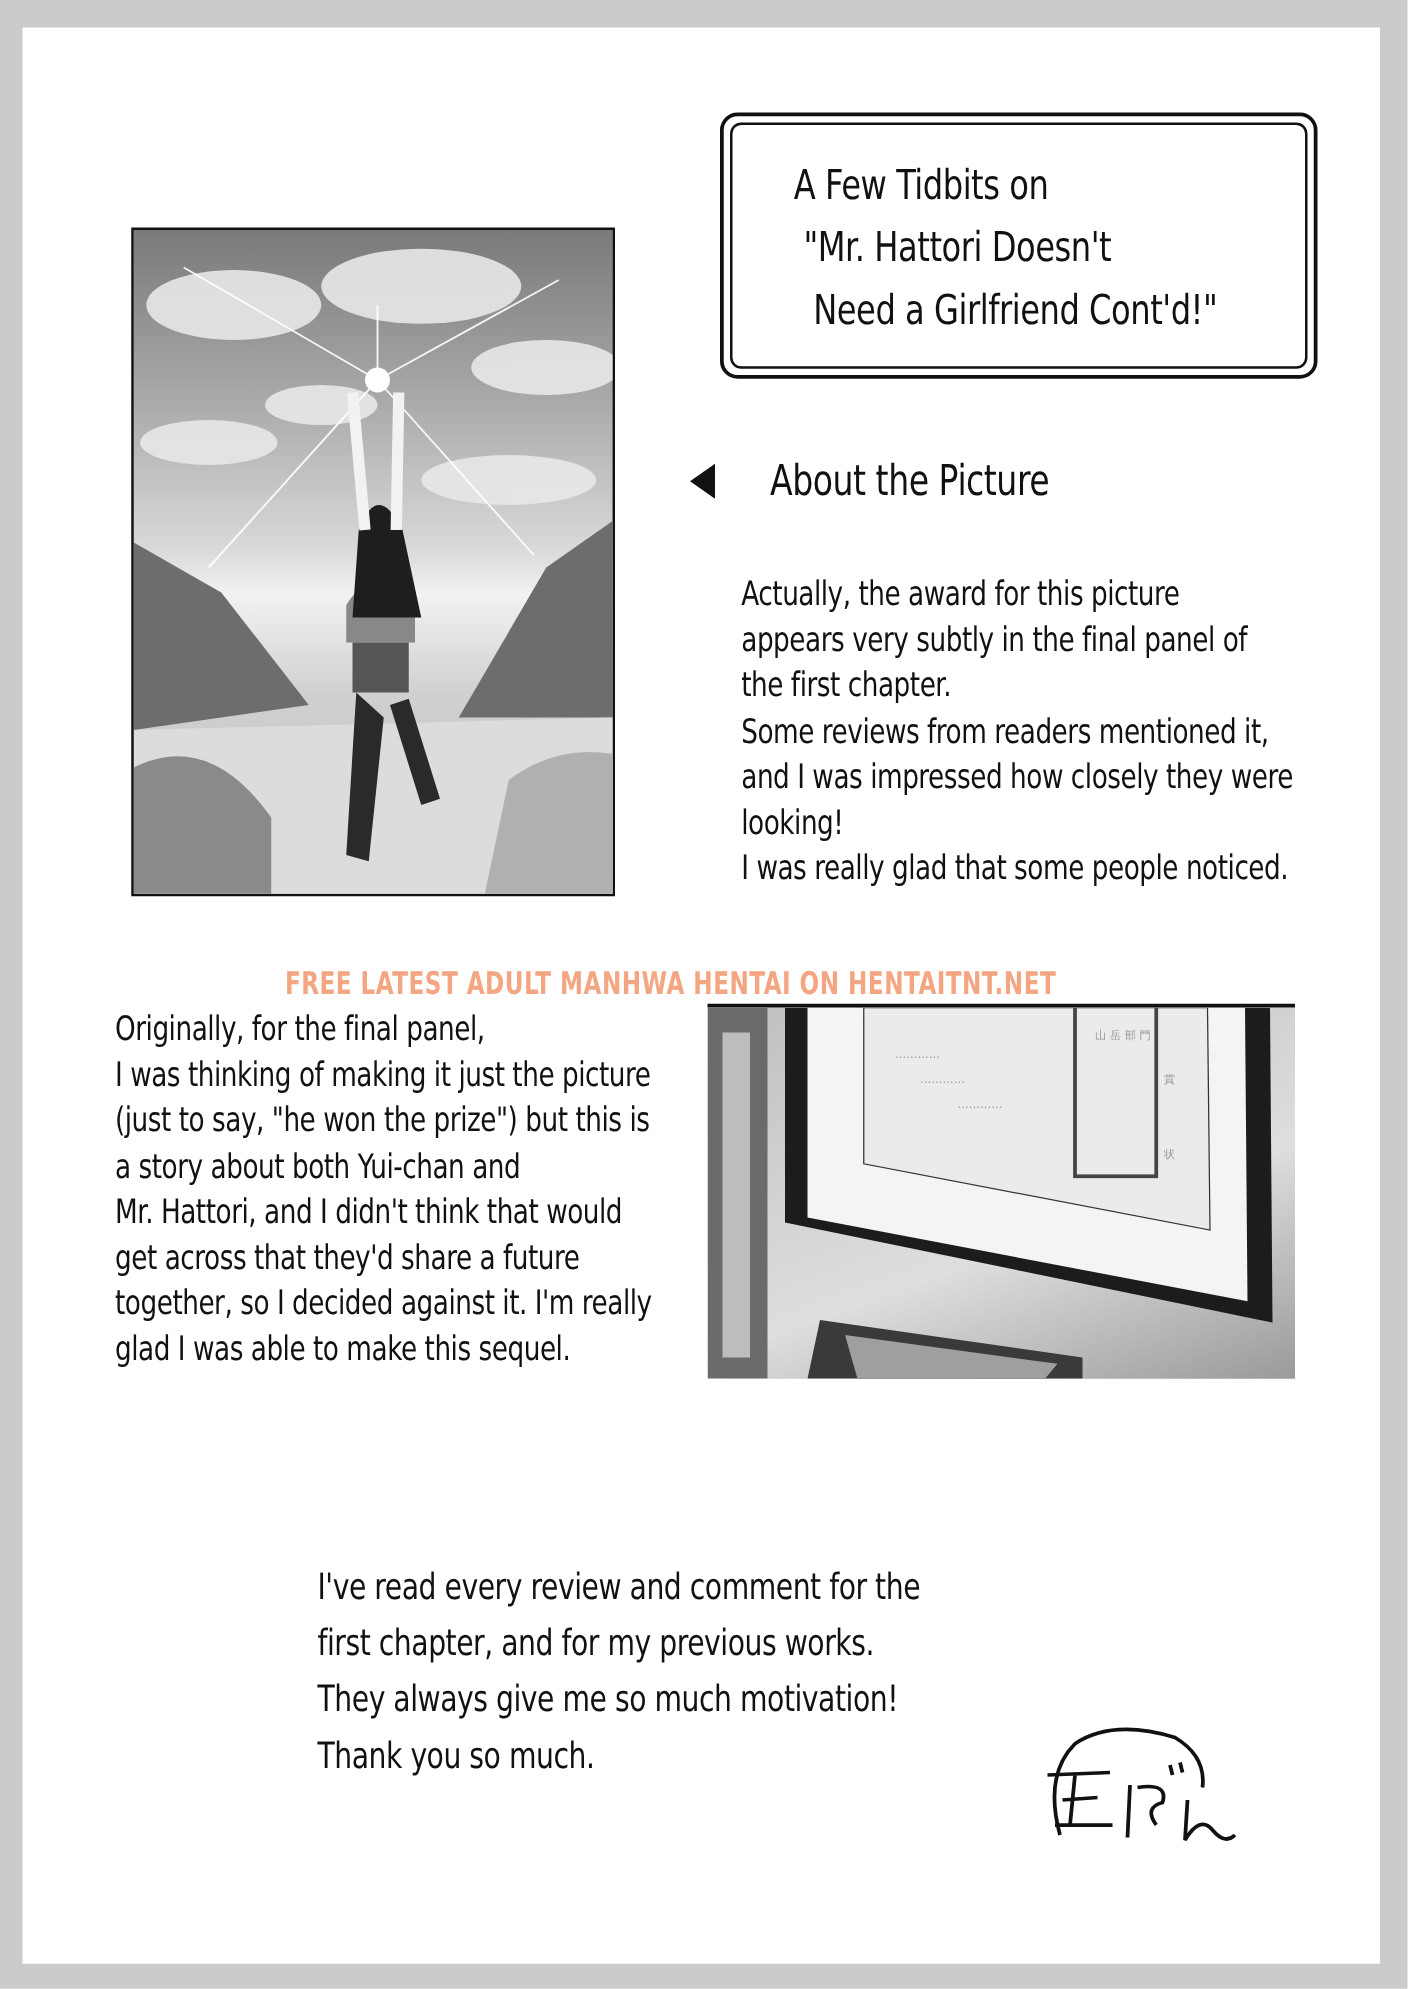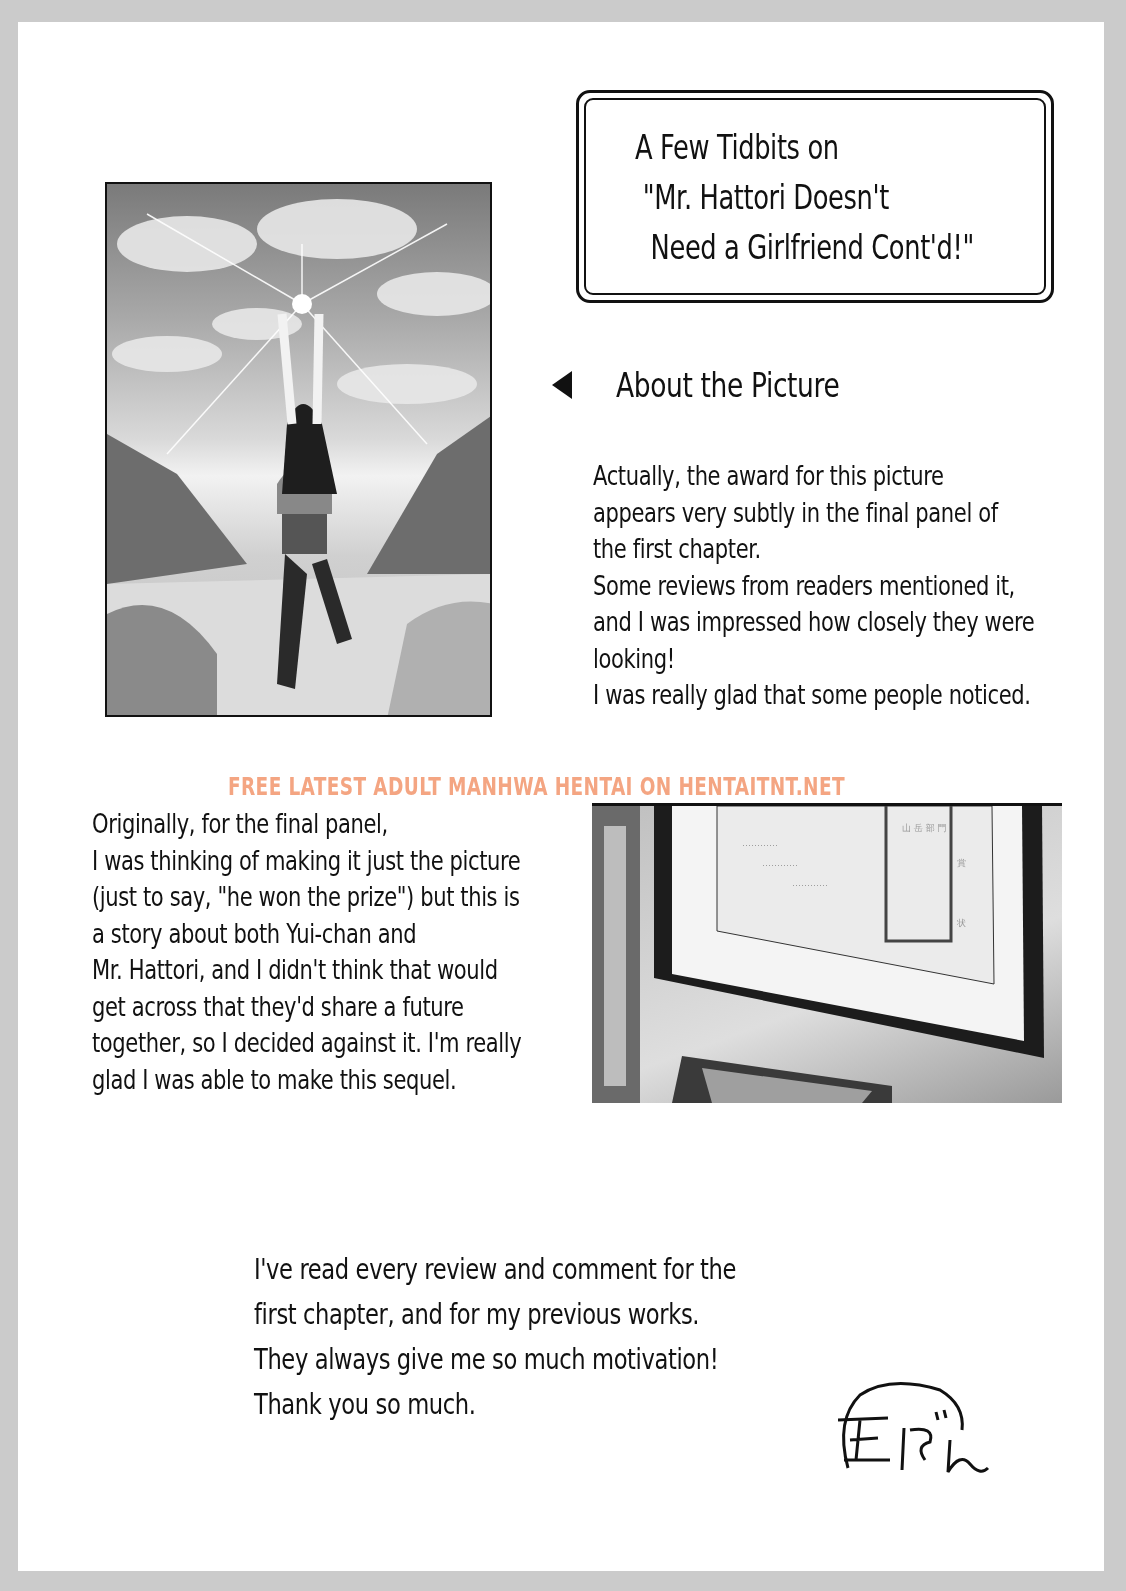--- a/index.html
+++ b/index.html
@@ -36,21 +36,21 @@
   .section-title { font-size:34px; transform:scaleX(0.78); white-space:nowrap; }
   .para {
     position:absolute; font-size:27px; line-height:36.5px; white-space:pre; transform:scaleX(0.78);
   }
   .img1 {
     position:absolute; left:87px; top:160px; width:387px; height:535px; border:2px solid #111;
     box-sizing:border-box; overflow:hidden;
     background: linear-gradient(180deg, #7a7a7a 0%, #a8a8a8 25%, #d9d9d9 48%, #f2f2f2 55%, #d0d0d0 70%, #bdbdbd 100%);
   }
   .img2 {
-    position:absolute; left:574px; top:781px; width:470px; height:297px;
+    position:absolute; left:548px; top:781px; width:470px; height:297px;
     border-top:3px solid #111; overflow:hidden;
     background: linear-gradient(160deg, #bfbfbf 0%, #dedede 60%, #9a9a9a 100%);
   }
   .watermark {
     position:absolute; left:210px; top:750px; font-size:25px; font-weight:bold; color:#f4a582;
     white-space:nowrap; transform:scaleX(0.74); transform-origin:left top; letter-spacing:0.5px;
   }
   .sig { position:absolute; left:812px; top:1338px; width:160px; height:120px; }
 </style>
 </head>

